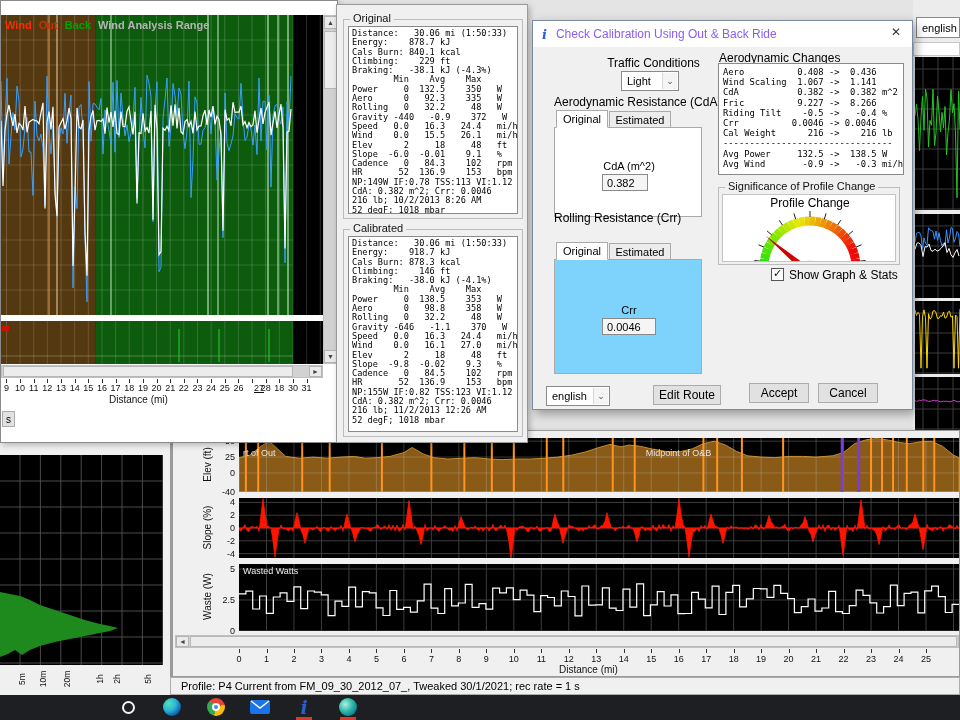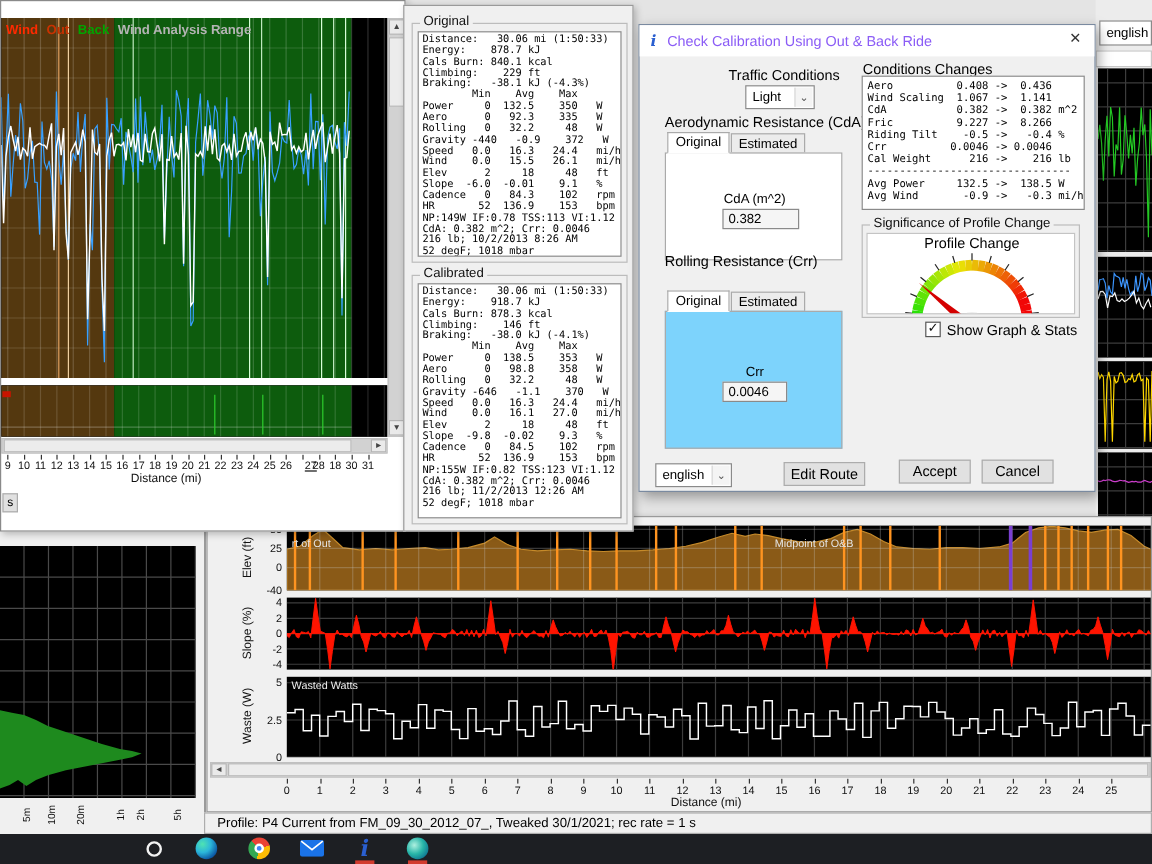--- a/index.html
+++ b/index.html
@@ -577,40 +577,40 @@
 
     <div style="position:absolute;left:21px;top:74px;font-size:12px;color:#000">Aerodynamic Resistance (CdA)</div>
     <div class="tab active" style="left:23px;top:89px;width:52px;height:18px">
         <span>Original</span>
       </div>
     <div class="tab" style="left:76px;top:90px;width:62px;height:17px">
         <span>Estimated</span>
       </div>
     <div class="abs" style="left:21px;top:106px;width:148px;height:90px;background:#fff;border:1px solid #aaa">
       <div style="position:absolute;left:0;top:32px;width:148px;text-align:center;font-size:11px;color:#000">CdA (m^2)</div>
-      <div class="inset" style="left:47px;top:46px;width:64px;height:17px;font-size:11px;padding:2px 4px;background:#f5f5f5">
+      <div class="inset" style="left:47px;top:46px;width:46px;height:17px;font-size:11px;padding:2px 4px;background:#f5f5f5">
         <span>0.382</span>
       </div>
     </div>
 
     <div style="position:absolute;left:21px;top:190px;font-size:12px;color:#000">Rolling Resistance (Crr)</div>
     <div class="tab active" style="left:23px;top:221px;width:52px;height:18px">
         <span>Original</span>
       </div>
     <div class="tab" style="left:76px;top:222px;width:62px;height:17px">
         <span>Estimated</span>
       </div>
     <div class="abs" style="left:21px;top:238px;width:148px;height:115px;background:#7dd3fc;border:1px solid #aaa">
       <div style="position:absolute;left:0;top:44px;width:148px;text-align:center;font-size:11px;color:#000">Crr</div>
       <div class="inset" style="left:47px;top:58px;width:54px;height:17px;font-size:11px;padding:2px 4px;background:#f5f5f5">
         <span>0.0046</span>
       </div>
     </div>
 
-    <div style="position:absolute;left:186px;top:30px;font-size:12px;color:#000">Conditions Changes</div>
+    <div style="position:absolute;left:186px;top:30px;font-size:12px;color:#000">Aerodynamic Changes</div>
     <div class="inset mono cal-pre" style="left:185px;top:42px;width:186px;height:112px">Aero          0.408 -&gt;  0.436
 Wind Scaling  1.067 -&gt;  1.141
 CdA           0.382 -&gt;  0.382 m^2
 Fric          9.227 -&gt;  8.266
 Riding Tilt    -0.5 -&gt;   -0.4 %
 Crr          0.0046 -&gt; 0.0046
 Cal Weight      216 -&gt;    216 lb
 --------------------------------
 Avg Power     132.5 -&gt;  138.5 W
 Avg Wind       -0.9 -&gt;   -0.3 mi/h</div>

